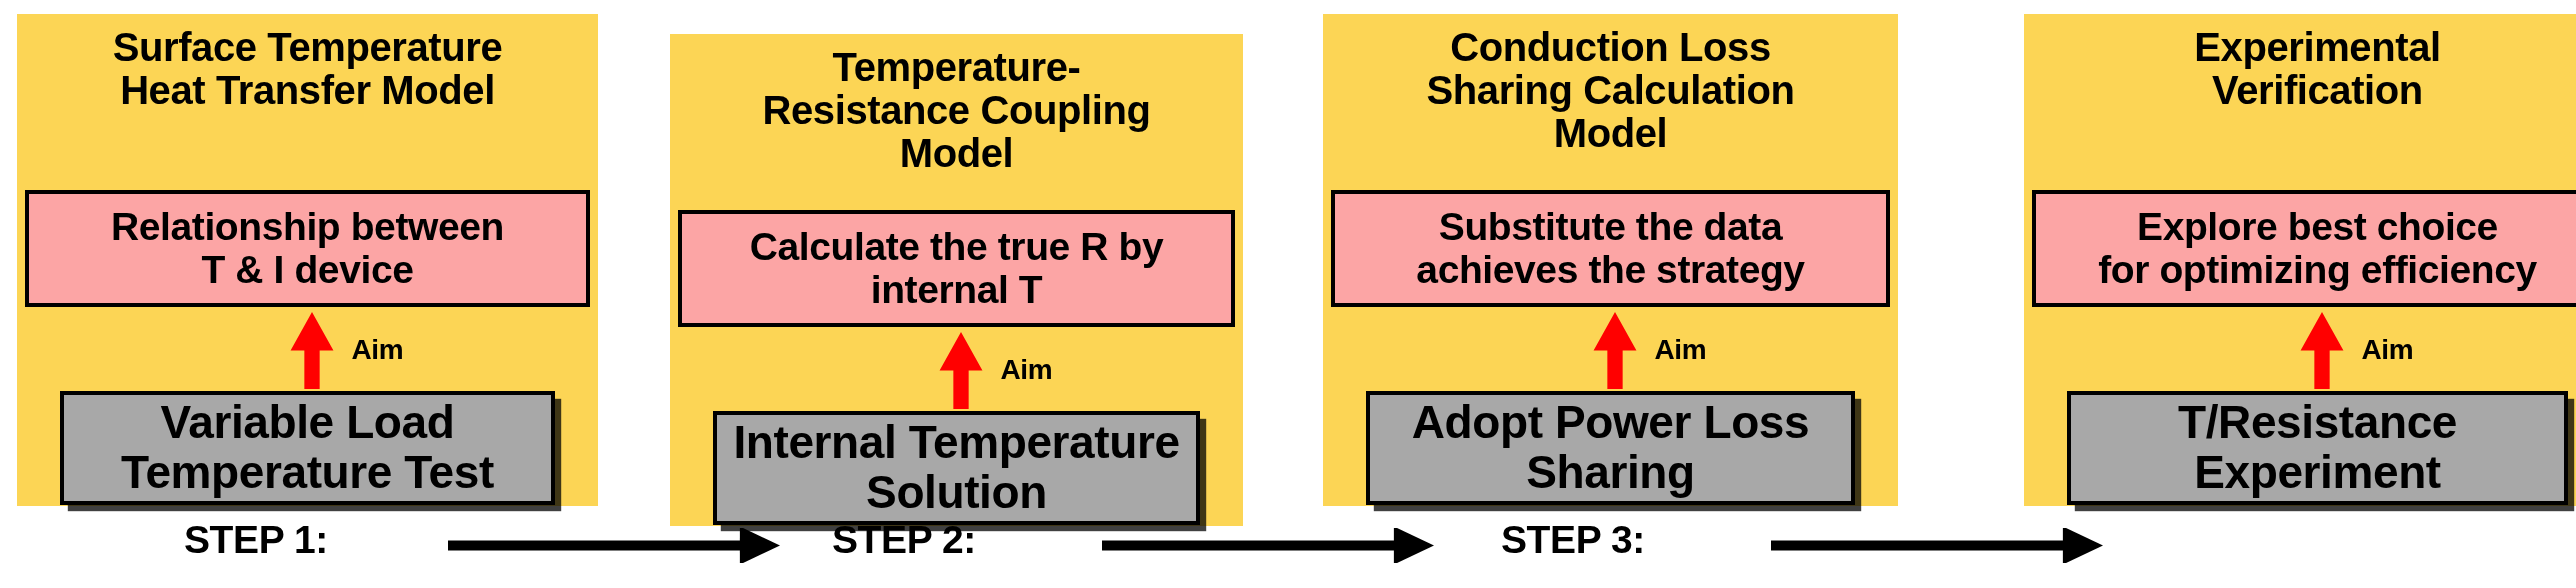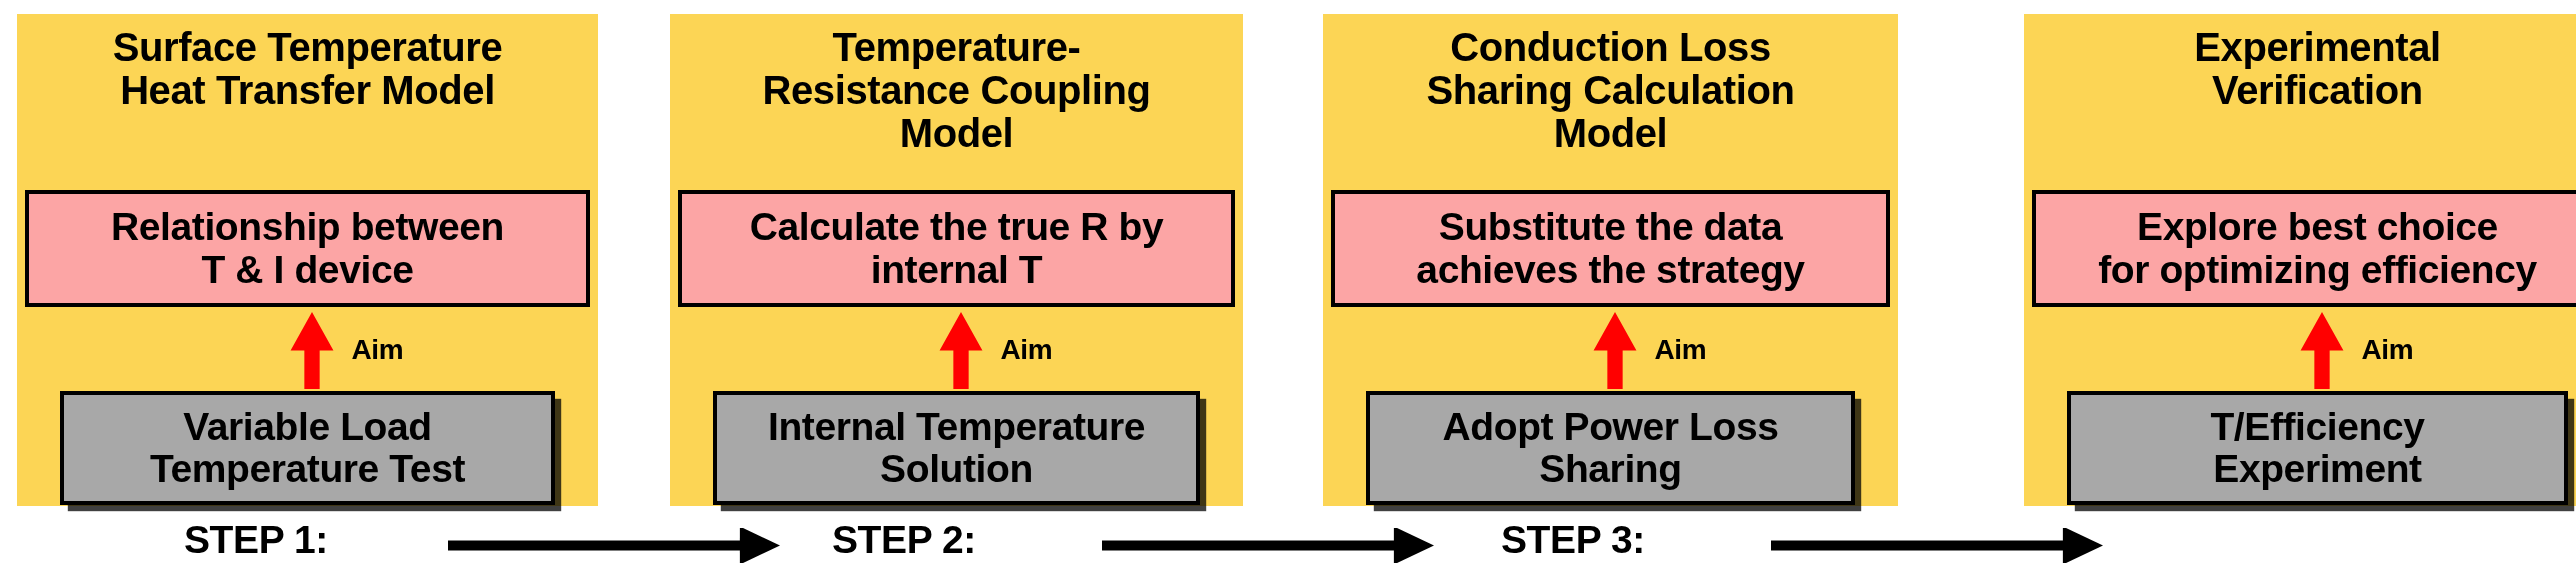--- a/index.html
+++ b/index.html
@@ -115,21 +115,21 @@
     background: #A8A8A8;
     border: 4.6px solid #000000;
     box-sizing: border-box;
     display: flex;
     align-items: center;
     justify-content: center;
     box-shadow: 7px 7px 0 -0.8px rgba(0,0,0,0.75);
   }
   .gray-box .btext {
     text-align: center;
-    font-size: 39px;
+    font-size: 46px;
     font-weight: bold;
     line-height: 1.08;
     color: #000000;
     letter-spacing: -0.4px;
     white-space: pre-line;
     padding: 0 4.6px;
   }
 
   
   .steps {
@@ -176,21 +176,21 @@
         </svg>
         <div class="aim-label">Aim</div>
       </div>
 
       <div class="gray-box">
         <div class="btext">Variable Load
 Temperature Test</div>
       </div>
     </div>
 
-    <div class="panel" style="left:670px; width:573px;">
+    <div class="panel" style="left:670px; width:573px;margin-top:20px;">
       <div class="panel-title">Temperature-
 Resistance Coupling
 Model</div>
 
       <div class="green-box">
         <div class="gtext">Calculate the true R by
 internal T</div>
       </div>
 
       <div class="aim-wrap">
@@ -239,21 +239,21 @@
       </div>
 
       <div class="aim-wrap">
         <svg class="aim-arrow" viewBox="0 0 64 100" preserveAspectRatio="none">
           <polygon points="32,0 60,50 42,50 42,100 22,100 22,50 4,50" fill="#FF0000"></polygon>
         </svg>
         <div class="aim-label">Aim</div>
       </div>
 
       <div class="gray-box">
-        <div class="btext">T/Efficiency
+        <div class="btext">T/Resistance
 Experiment</div>
       </div>
     </div>
 
   </div>
 
   <div class="steps">
 
     <div class="step-label" style="left:184px;">STEP 1:</div>
 

